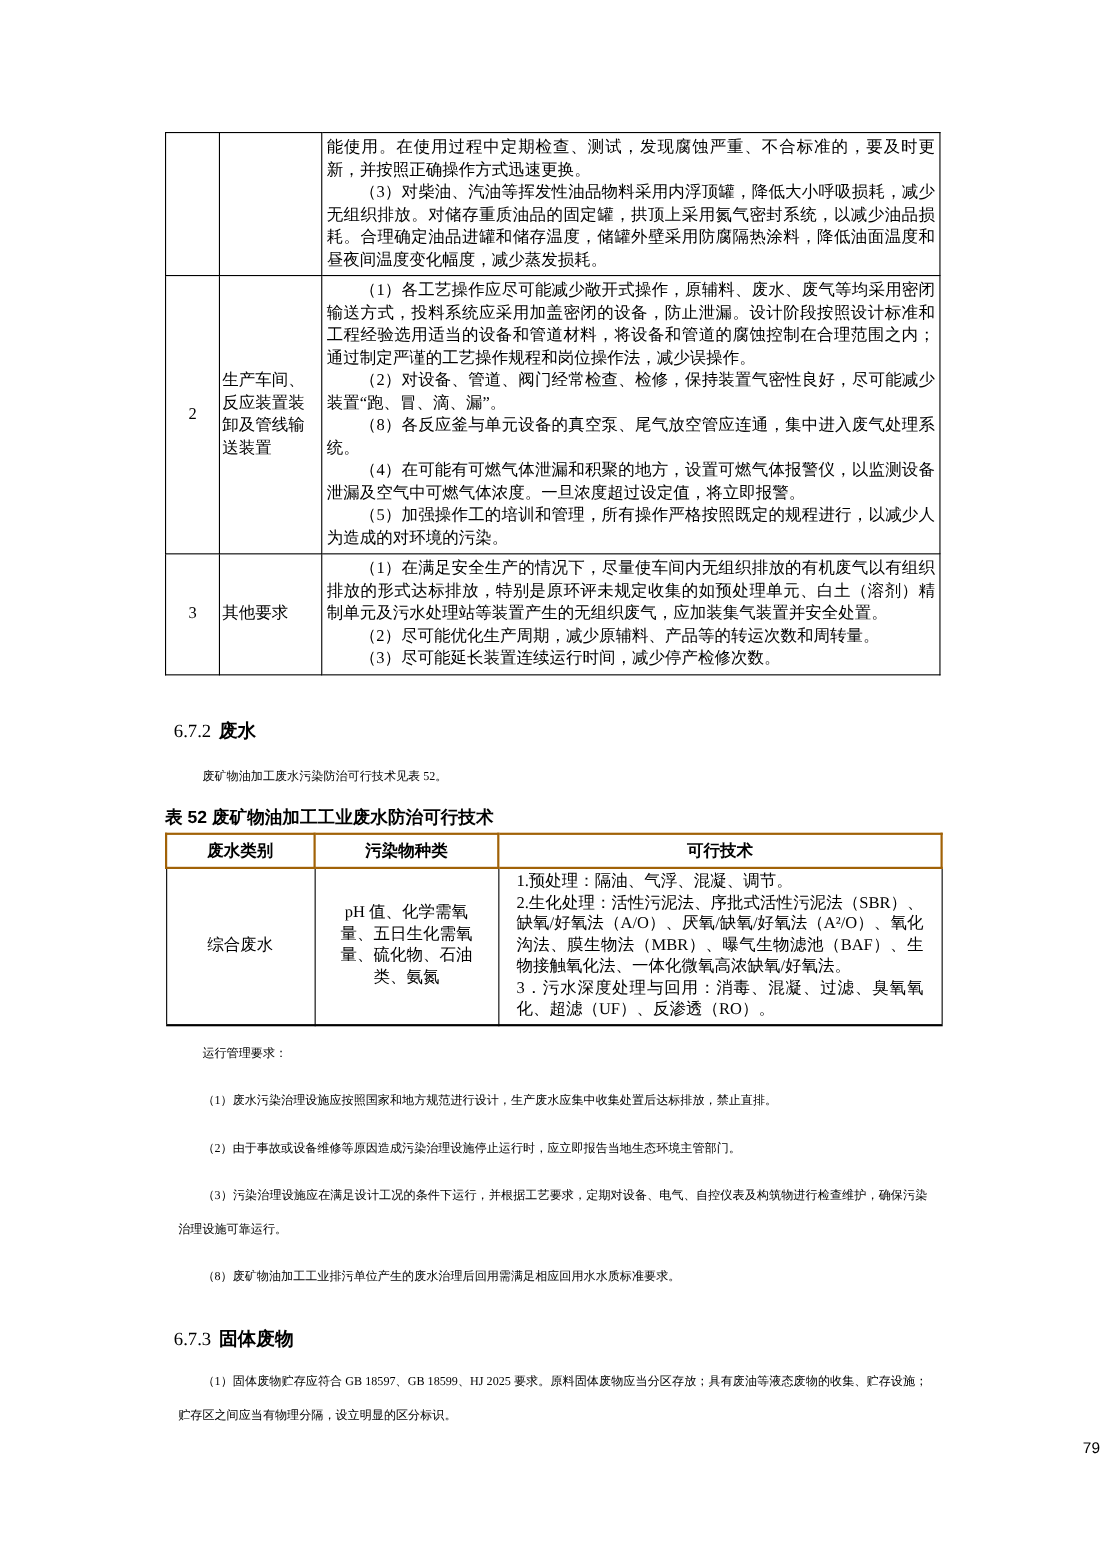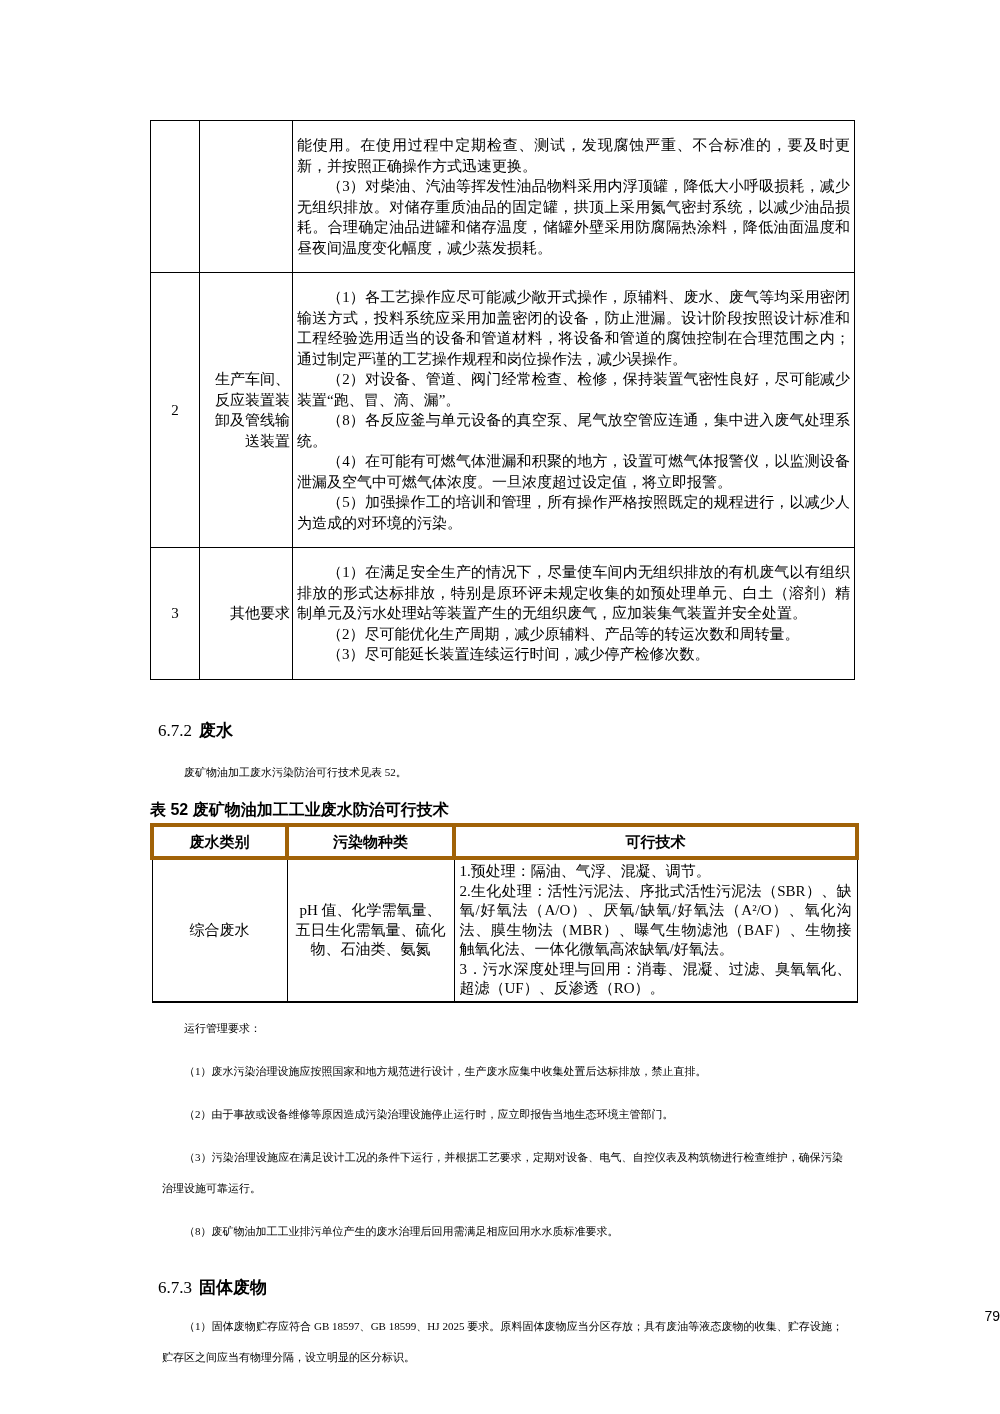--- a/index.html
+++ b/index.html
@@ -20,25 +20,25 @@
   
   table.cont{
     border-collapse:collapse;
     width:705px;
     table-layout:fixed;
     font-size:15px;
     line-height:20.5px;
   }
   table.cont td{
     border:1px solid #000;
-    padding:14px 4px;
+    padding:3px 4px;
     vertical-align:middle;
   }
   table.cont td.numcell{text-align:center;width:40px;}
-  table.cont td.labelcell{text-align:right;width:88px;padding:1px 2px;}
+  table.cont td.labelcell{text-align:left;width:88px;padding:1px 2px;}
   table.cont td.contentcell{text-align:justify;}
   table.cont p{margin:0;text-indent:2em;text-align:justify;}
   table.cont p.noindent{text-indent:0;}
   
   .section-heading{
     margin:40px 0 0 8px;
     font-size:17px;
     line-height:22px;
     font-weight:normal;
   }
@@ -72,30 +72,30 @@
     border-collapse:collapse;
     width:705px;
     table-layout:fixed;
     font-size:15px;
     line-height:19.5px;
     margin-top:2px;
     border-top:2.5px solid #000;
     border-bottom:2.5px solid #000;
   }
   table.t52 th{
-    border:4px solid #a16207;
+    border:2px solid #a16207;
     font-family:"Liberation Sans","DejaVu Sans",sans-serif;
     font-weight:bold;
     font-size:15px;
     padding:5px 2px;
     text-align:center;
   }
   table.t52 td{
     border:1px solid #000;
-    padding:2px 5px;
+    padding:2px 16px;
     vertical-align:middle;
   }
   table.t52 col.c1{width:135px;}
   table.t52 col.c2{width:167px;}
   table.t52 col.c3{width:403px;}
   table.t52 td.center{text-align:center;}
   table.t52 td.tech{text-align:justify;vertical-align:top;}
   table.t52 td.tech p{margin:0;text-align:justify;}
   
   .page-number{

